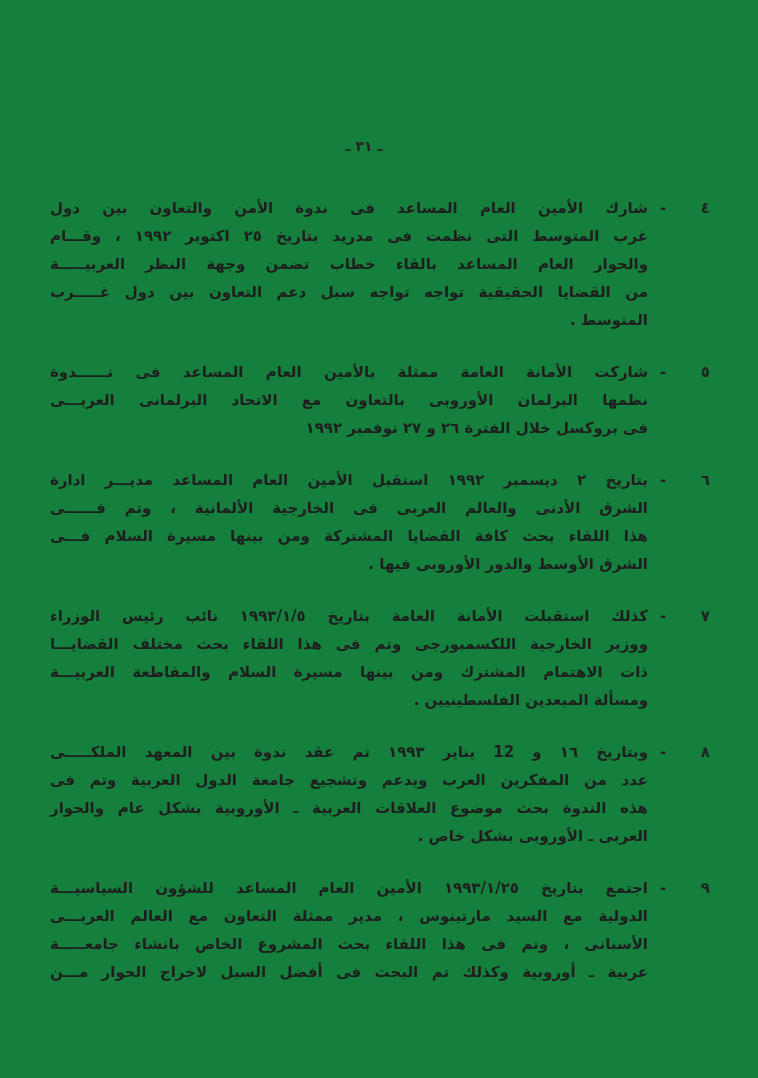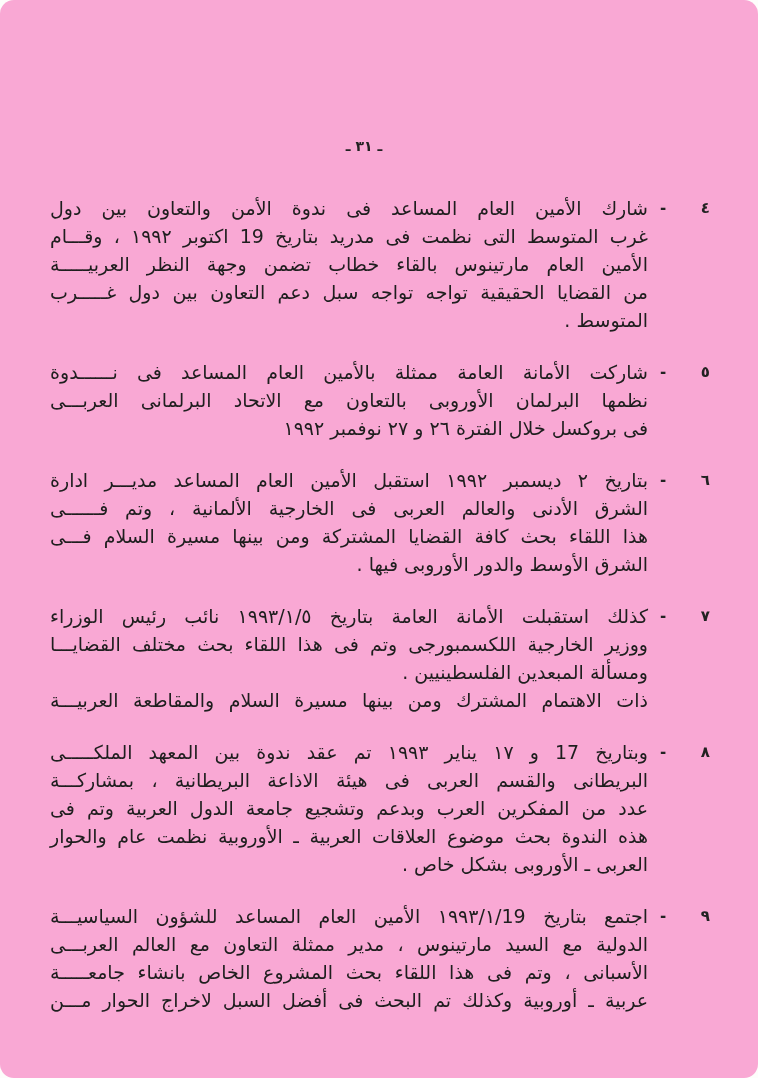--- a/index.html
+++ b/index.html
@@ -7,23 +7,22 @@
     padding: 0;
     width: 758px;
     height: 1078px;
     background: #fdfdfb;
     overflow: hidden;
     font-family: "DejaVu Sans", sans-serif;
   }
   .page {
     position: absolute;
     inset: 0;
-    background: #f9a8d4;
+    background: #15803d;
     color: #1c1c1c;
-    border-radius: 14px;
   }
   .pagenum {
     position: absolute;
     top: 138px;
     left: 0;
     right: 30px;
     text-align: center;
     font-size: 14px;
     font-weight: bold;
     letter-spacing: 2px;
@@ -53,22 +52,22 @@
     font-weight: bold;
     padding-left: 12px;
     box-sizing: border-box;
     color: #222;
   }
   .para {
     flex: 1;
     min-width: 0;
   }
   .line {
-    font-size: 19px;
-    font-weight: normal;
+    font-size: 15px;
+    font-weight: bold;
     line-height: 28px;
     color: #1e1e1e;
     white-space: normal;
   }
   .just {
     text-align: justify;
     text-align-last: justify;
   }
   .last {
     text-align: left;
@@ -84,22 +83,22 @@
 
   <div class="content">
 
     <div class="item">
       <div class="marker">
         <span>٤</span>
         <span>-</span>
       </div>
       <div class="para">
         <div class="line just">شارك الأمين العام المساعد فى ندوة الأمن والتعاون بين دول</div>
-        <div class="line just">غرب المتوسط التى نظمت فى مدريد بتاريخ 19 اكتوبر ١٩٩٢ ، وقـــام</div>
-        <div class="line just">الأمين العام مارتينوس بالقاء خطاب تضمن وجهة النظر العربيـــــة</div>
+        <div class="line just">غرب المتوسط التى نظمت فى مدريد بتاريخ ٢٥ اكتوبر ١٩٩٢ ، وقـــام</div>
+        <div class="line just">والحوار العام المساعد بالقاء خطاب تضمن وجهة النظر العربيـــــة</div>
         <div class="line just">من القضايا الحقيقية تواجه تواجه سبل دعم التعاون بين دول غـــــرب</div>
         <div class="line last">المتوسط .</div>
       </div>
     </div>
 
     <div class="item">
       <div class="marker">
         <span>٥</span>
         <span>-</span>
       </div>
@@ -124,46 +123,45 @@
     </div>
 
     <div class="item">
       <div class="marker">
         <span>٧</span>
         <span>-</span>
       </div>
       <div class="para">
         <div class="line just">كذلك استقبلت الأمانة العامة بتاريخ ١٩٩٣/١/٥ نائب رئيس الوزراء</div>
         <div class="line just">ووزير الخارجية اللكسمبورجى وتم فى هذا اللقاء بحث مختلف القضايـــا</div>
+        <div class="line just">ذات الاهتمام المشترك ومن بينها مسيرة السلام والمقاطعة العربيـــة</div>
         <div class="line last">ومسألة المبعدين الفلسطينيين .</div>
-        <div class="line just">ذات الاهتمام المشترك ومن بينها مسيرة السلام والمقاطعة العربيـــة</div>
       </div>
     </div>
 
     <div class="item">
       <div class="marker">
         <span>٨</span>
         <span>-</span>
       </div>
       <div class="para">
-        <div class="line just">وبتاريخ 17 و ١٧ يناير ١٩٩٣ تم عقد ندوة بين المعهد الملكـــــى</div>
-        <div class="line just">البريطانى والقسم العربى فى هيئة الاذاعة البريطانية ، بمشاركـــة</div>
+        <div class="line just">وبتاريخ ١٦ و 12 يناير ١٩٩٣ تم عقد ندوة بين المعهد الملكـــــى</div>
         <div class="line just">عدد من المفكرين العرب وبدعم وتشجيع جامعة الدول العربية وتم فى</div>
-        <div class="line just">هذه الندوة بحث موضوع العلاقات العربية ـ الأوروبية نظمت عام والحوار</div>
+        <div class="line just">هذه الندوة بحث موضوع العلاقات العربية ـ الأوروبية بشكل عام والحوار</div>
         <div class="line last">العربى ـ الأوروبى بشكل خاص .</div>
       </div>
     </div>
 
     <div class="item">
       <div class="marker">
         <span>٩</span>
         <span>-</span>
       </div>
       <div class="para">
-        <div class="line just">اجتمع بتاريخ ١٩٩٣/١/19 الأمين العام المساعد للشؤون السياسيـــة</div>
+        <div class="line just">اجتمع بتاريخ ١٩٩٣/١/٢٥ الأمين العام المساعد للشؤون السياسيـــة</div>
         <div class="line just">الدولية مع السيد مارتينوس ، مدير ممثلة التعاون مع العالم العربـــى</div>
         <div class="line just">الأسبانى ، وتم فى هذا اللقاء بحث المشروع الخاص بانشاء جامعـــــة</div>
         <div class="line just">عربية ـ أوروبية وكذلك تم البحث فى أفضل السبل لاخراج الحوار مـــن</div>
       </div>
     </div>
 
   </div>
 </div>
 
 </body></html>

